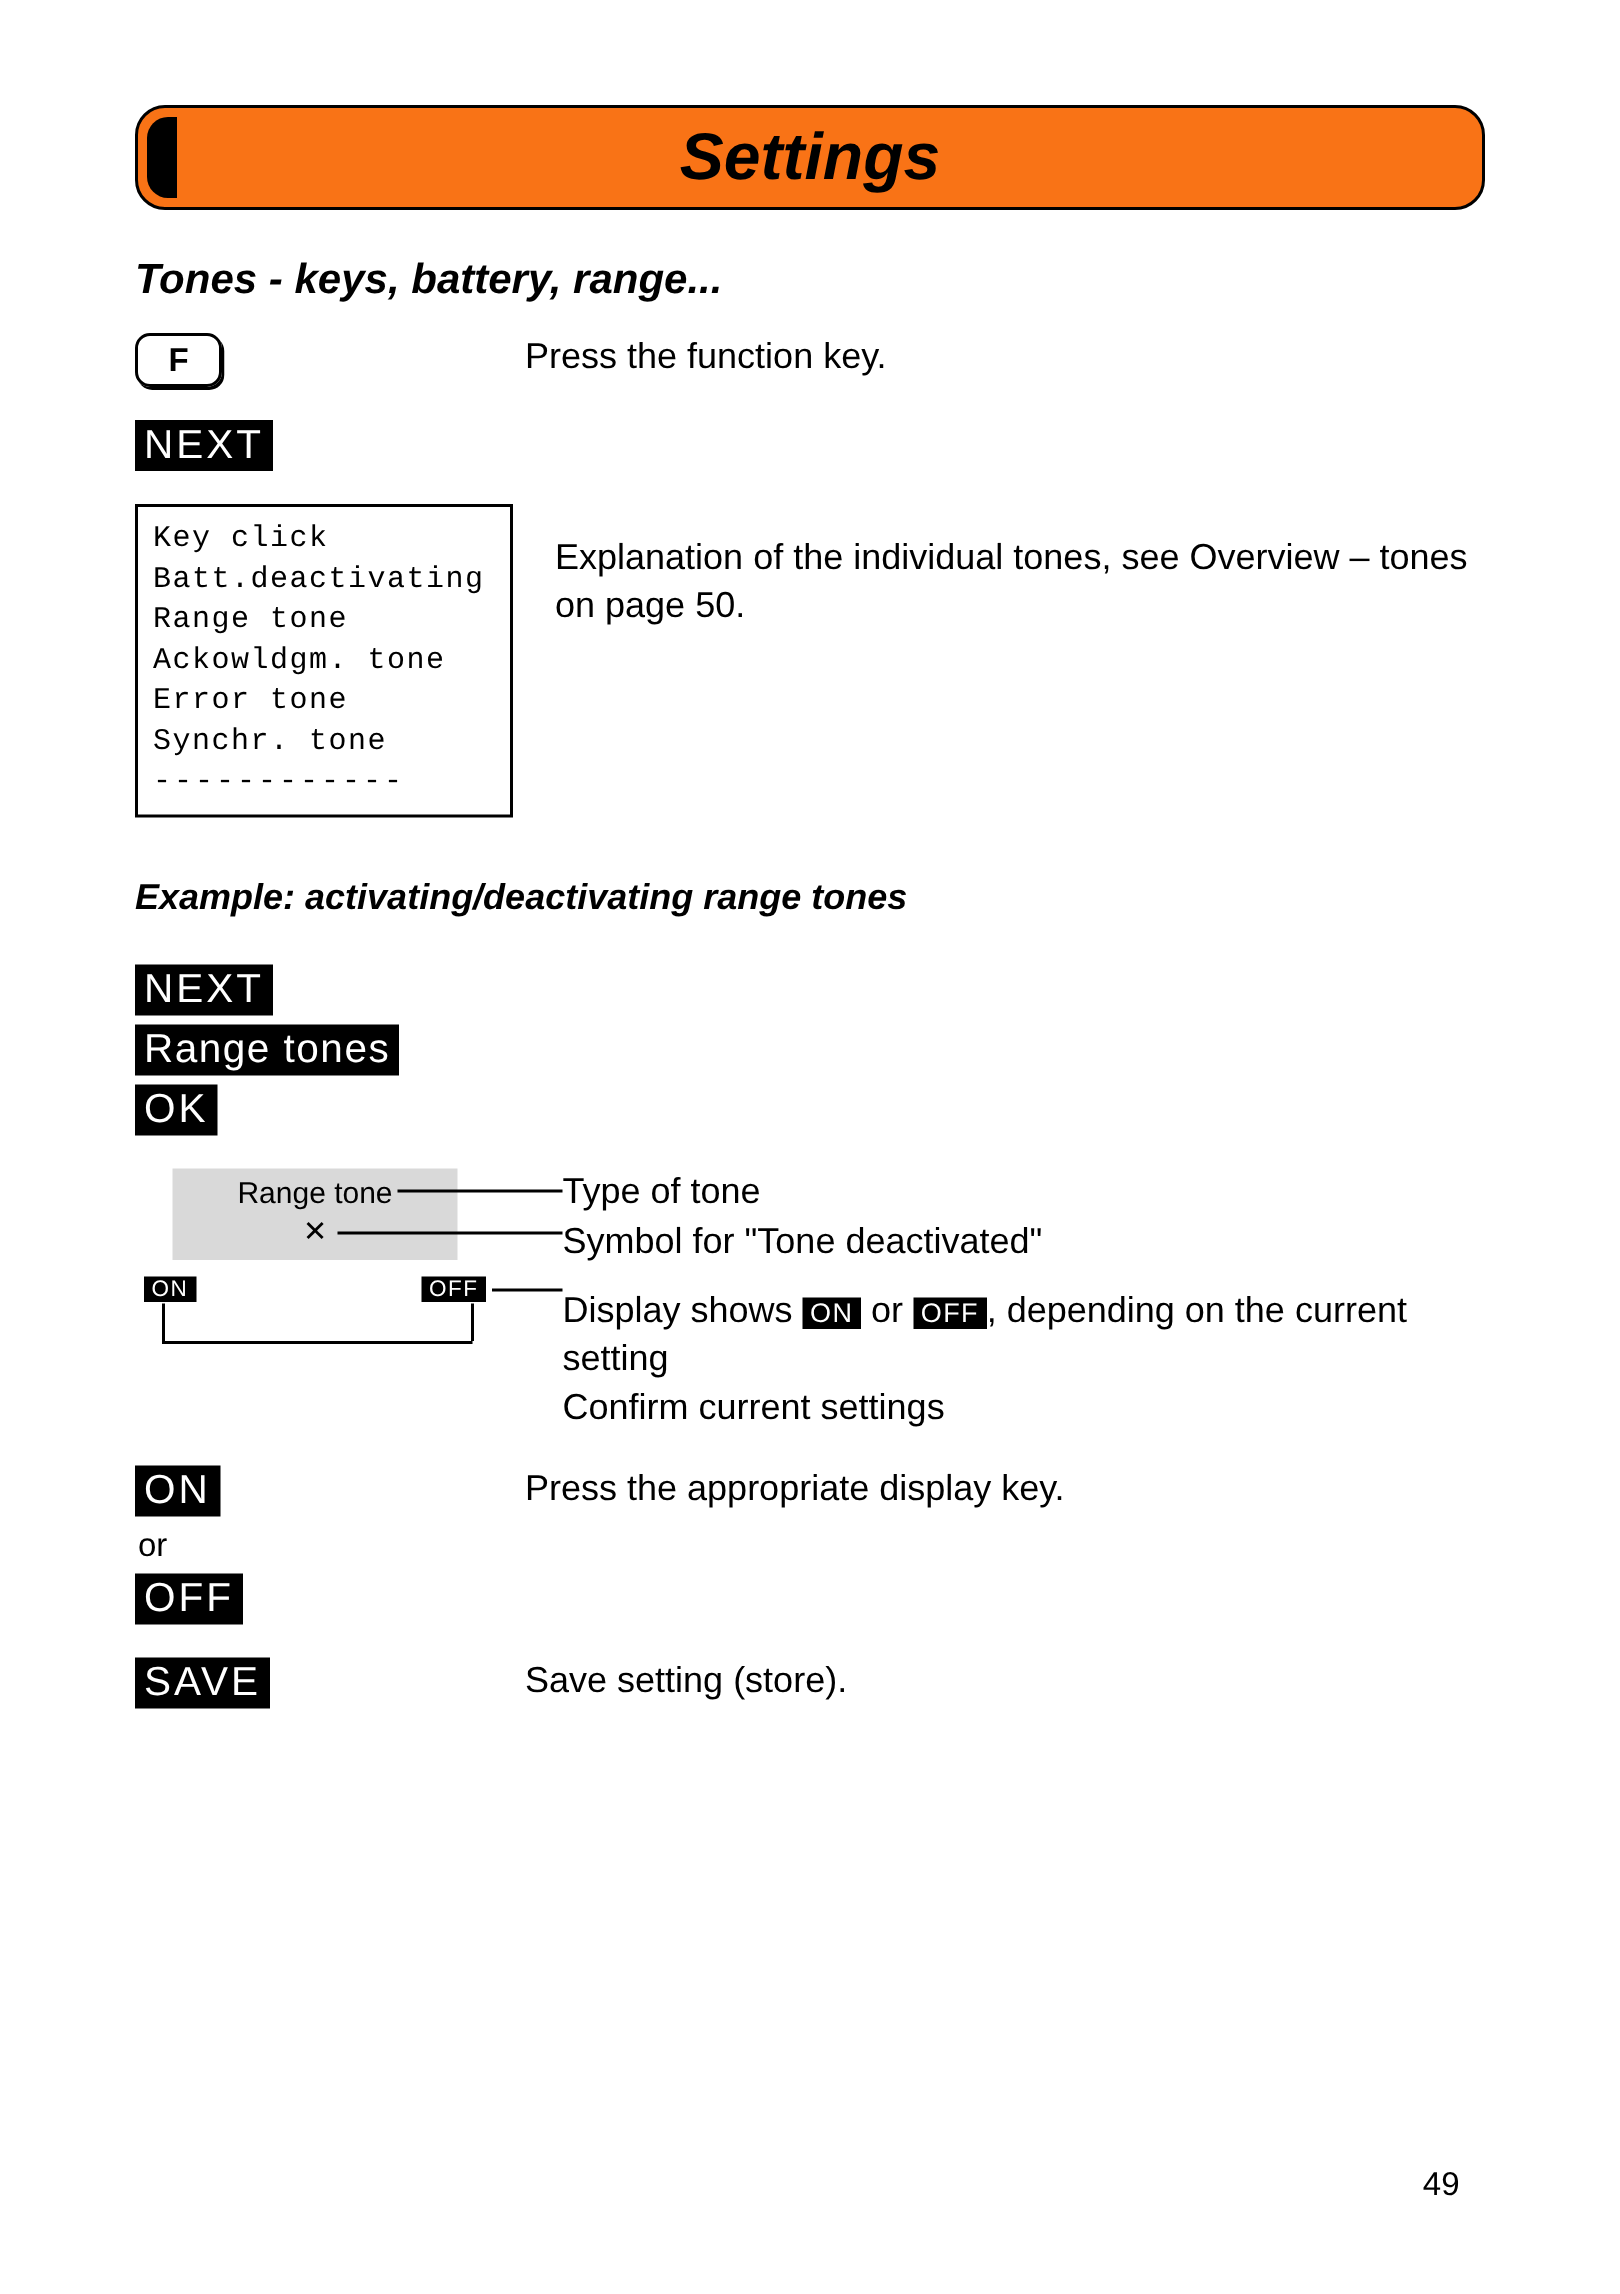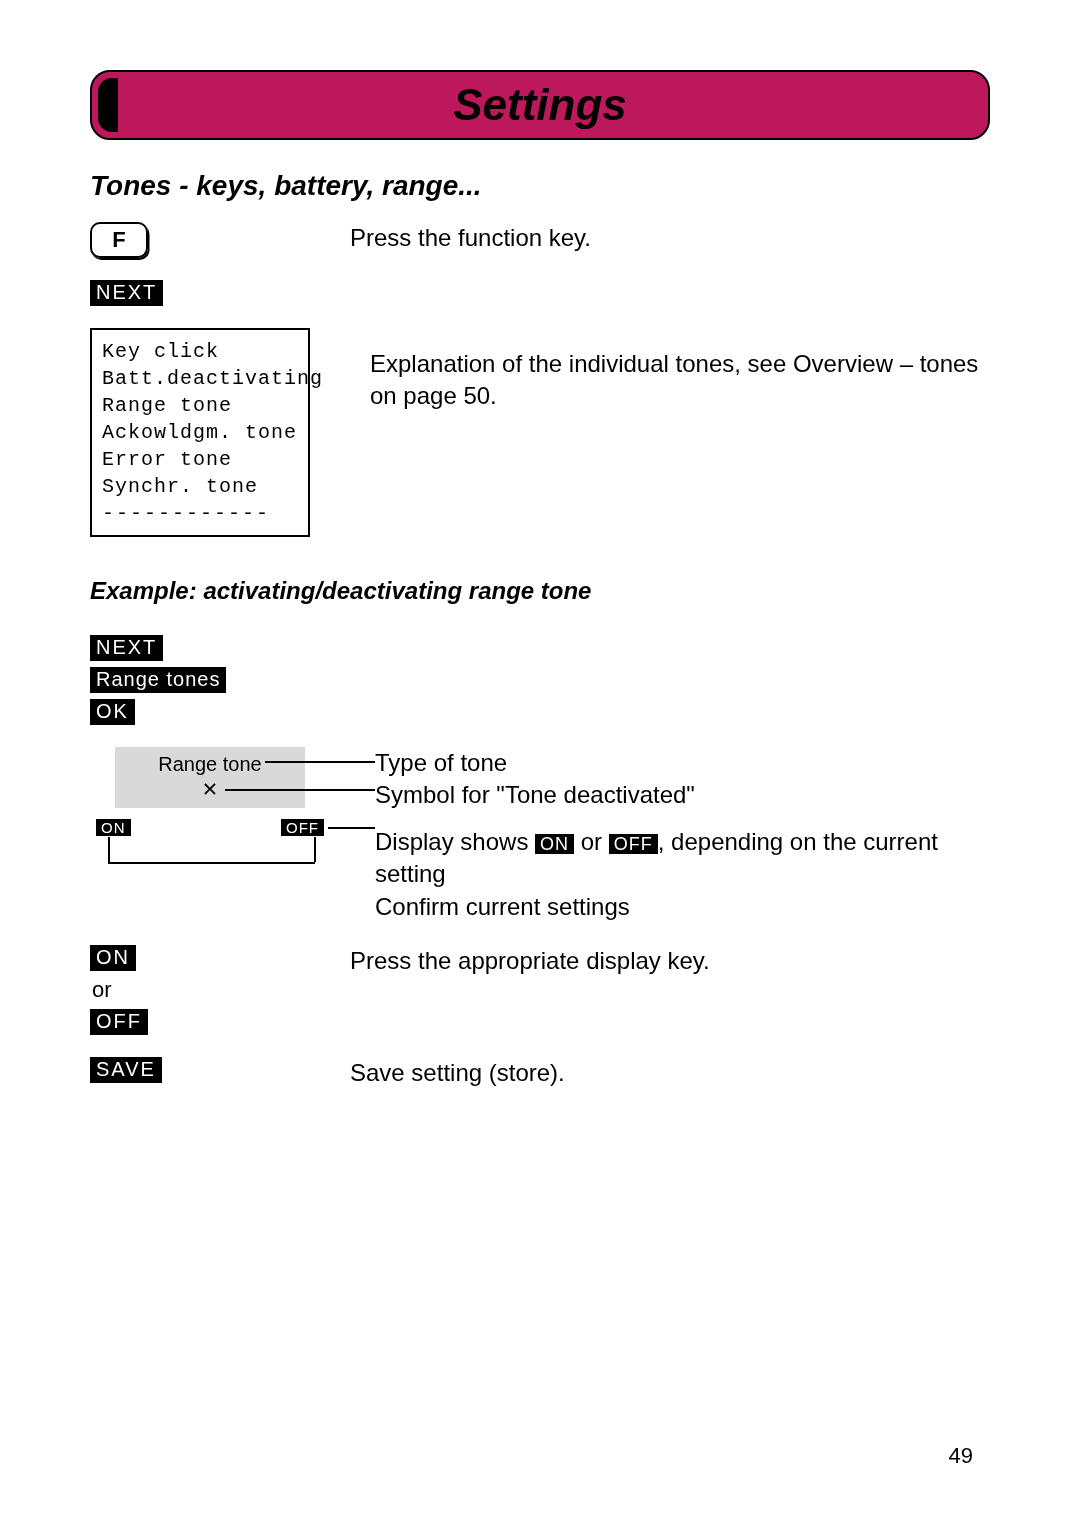--- a/index.html
+++ b/index.html
@@ -12,21 +12,21 @@
   }
   .page {
     width: 1080px;
     height: 1529px;
     position: relative;
     padding: 70px 90px 50px 90px;
   }
   .title-banner {
     border: 2px solid #000;
     border-radius: 20px;
-    background: #be185d;
+    background: #f97316;
     position: relative;
     height: 70px;
     display: flex;
     align-items: center;
     justify-content: center;
     margin-bottom: 30px;
   }
   .title-banner .tab {
     position: absolute;
     left: 6px;
@@ -75,39 +75,39 @@
     border: 2.5px solid #000;
     border-radius: 10px;
     font-weight: bold;
     font-size: 22px;
     box-shadow: 1.5px 2px 0 #000;
   }
   .soft {
     display: inline-block;
     background: #000;
     color: #fff;
-    font-size: 20px;
+    font-size: 27px;
     letter-spacing: 2px;
     padding: 1px 6px 2px 6px;
     line-height: 1.15;
   }
   .soft-sm {
     font-size: 15px;
     letter-spacing: 1px;
     padding: 0 5px;
   }
   .lcd {
     font-family: "Courier New", monospace;
     letter-spacing: 1px;
     font-size: 20px;
   }
   .menu-box {
     border: 2px solid #000;
     padding: 10px 8px 6px 10px;
-    width: 220px;
+    width: 252px;
   }
   .menu-box .lcd {
     display: block;
     margin-bottom: 4px;
   }
   .dashes {
     letter-spacing: 2px;
   }
   .sub-heading {
     font-style: italic;
@@ -192,21 +192,21 @@
         <span class="lcd">Range tone</span>
         <span class="lcd">Ackowldgm. tone</span>
         <span class="lcd">Error tone</span>
         <span class="lcd">Synchr. tone</span>
         <span class="lcd dashes">------------</span>
       </div>
     </div>
     <div class="col-right" style="padding-left:20px;margin-top:20px;">Explanation of the individual tones, see Overview – tones on page 50.</div>
   </div>
 
-  <div class="sub-heading">Example: activating/deactivating range tone</div>
+  <div class="sub-heading">Example: activating/deactivating range tones</div>
 
   <div class="row">
     <div class="col-left">
       <span class="soft">NEXT</span>
       <span class="soft" style="letter-spacing:1px;">Range tones</span>
       <span class="soft">OK</span>
     </div>
   </div>
 
   <div class="row" style="margin-top:20px; position:relative;">

